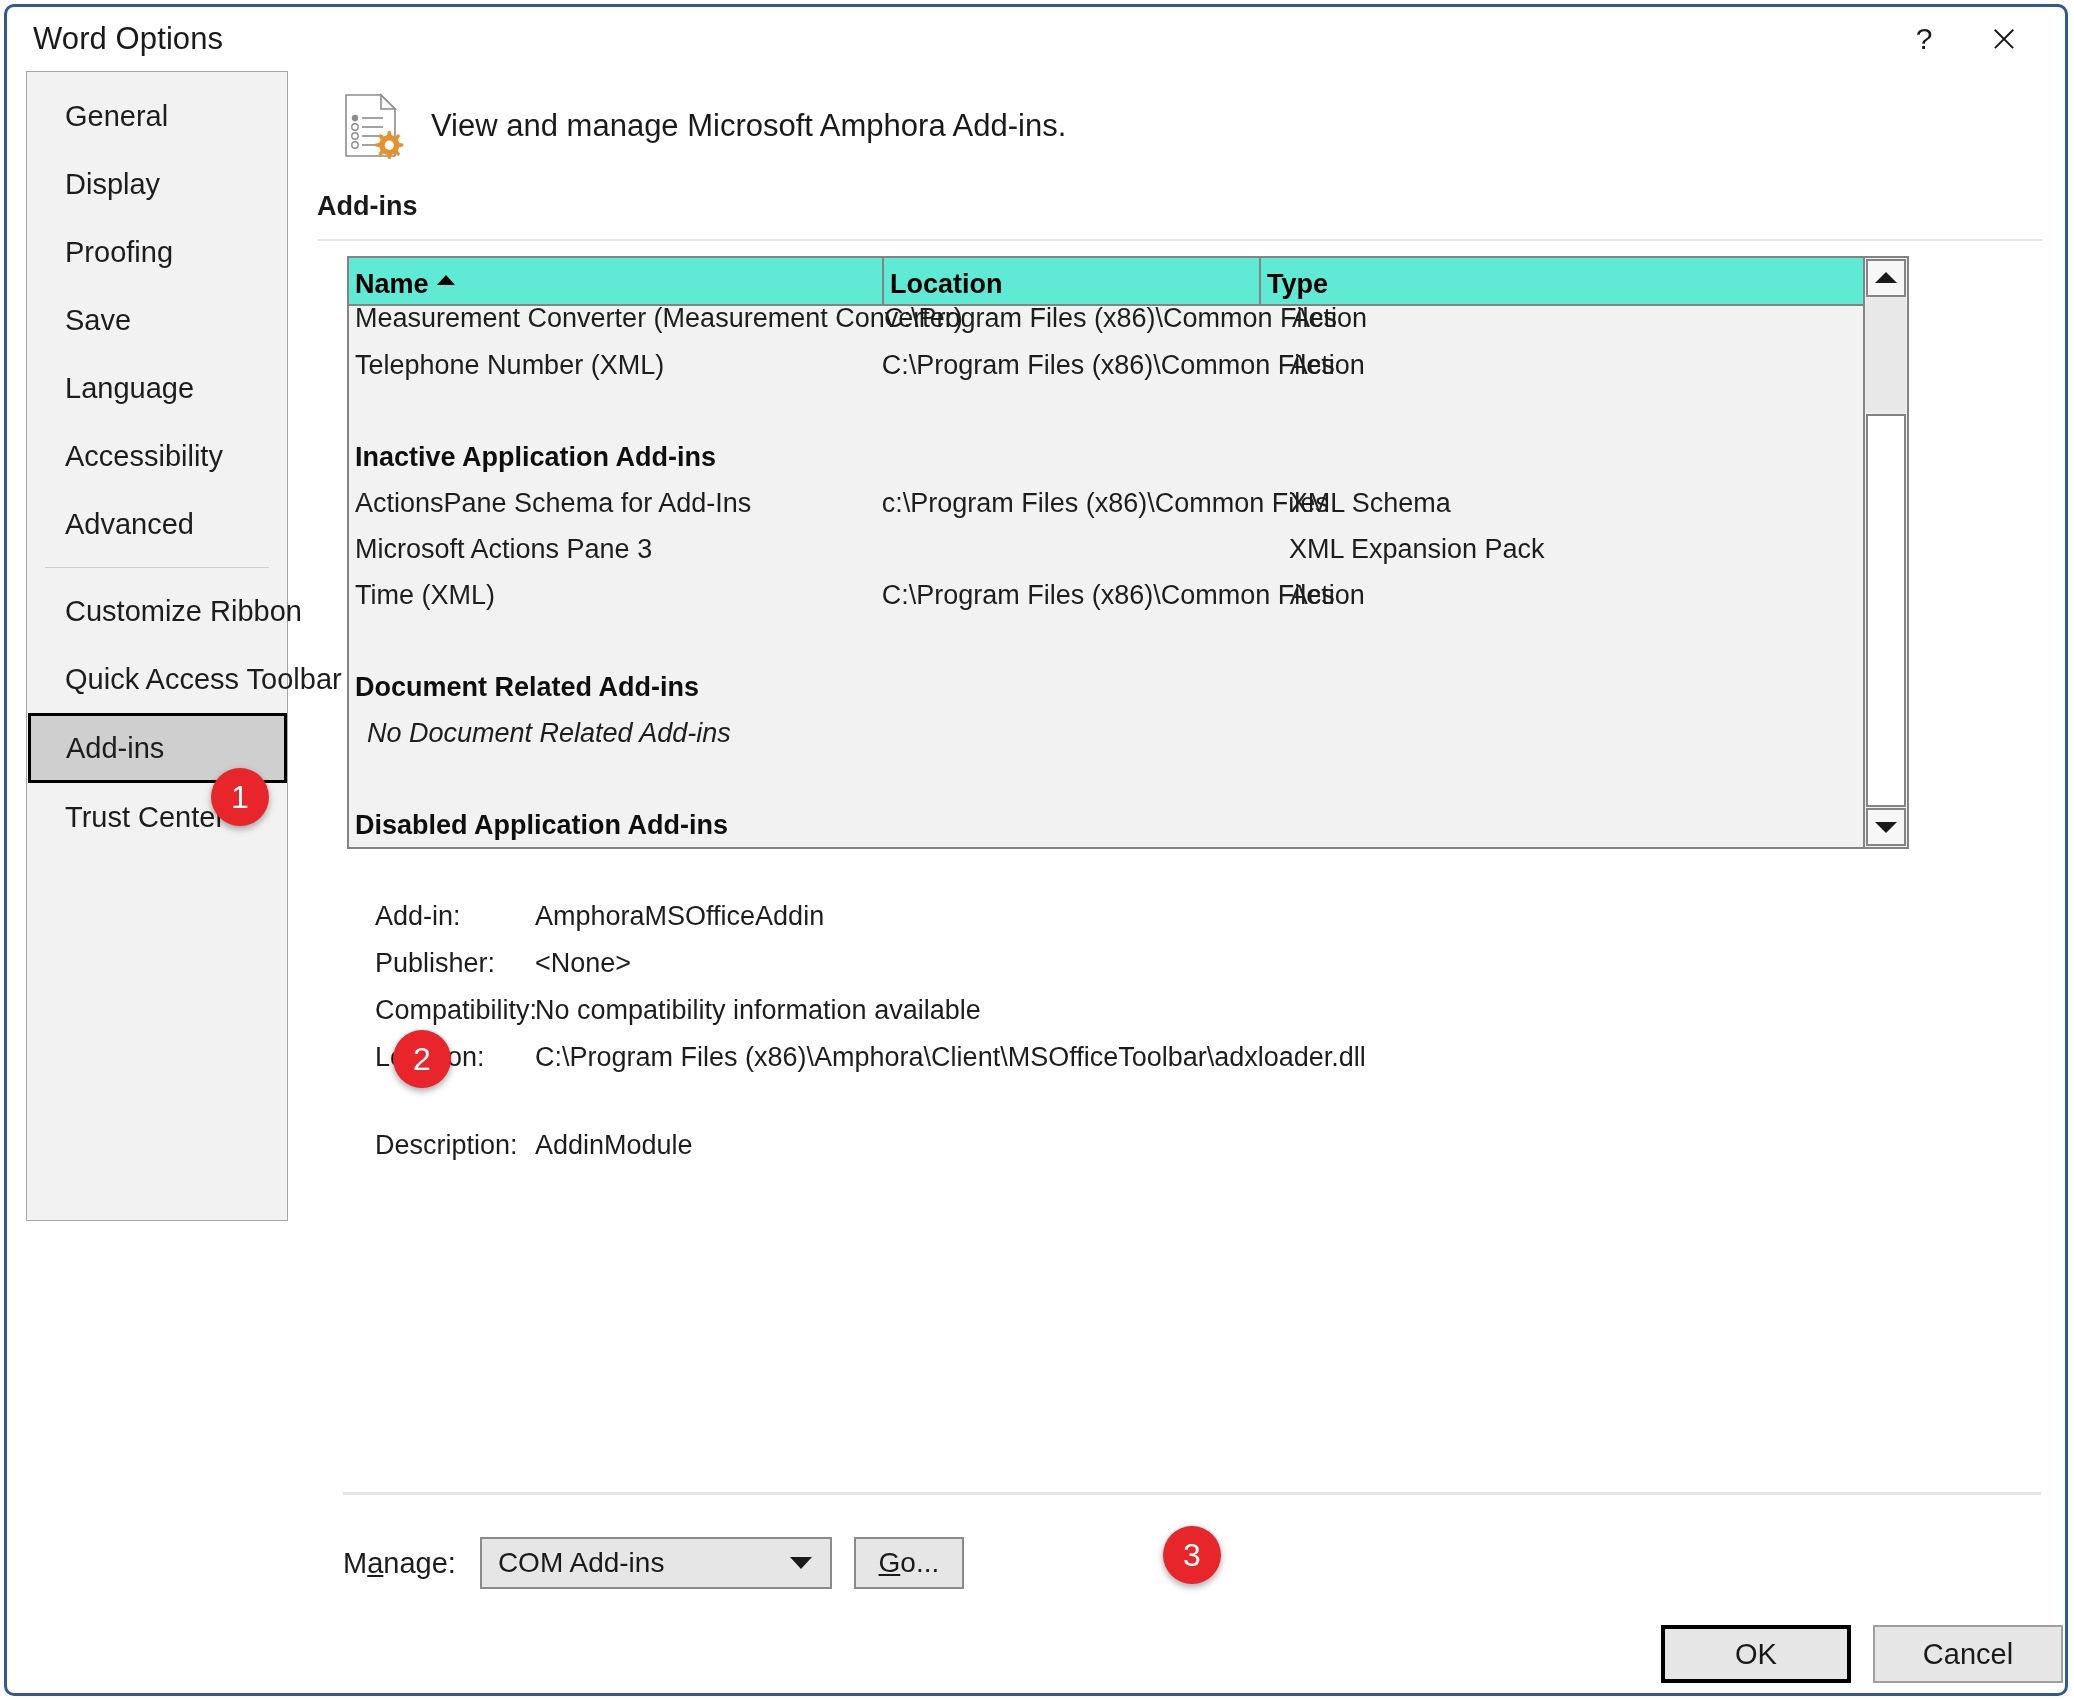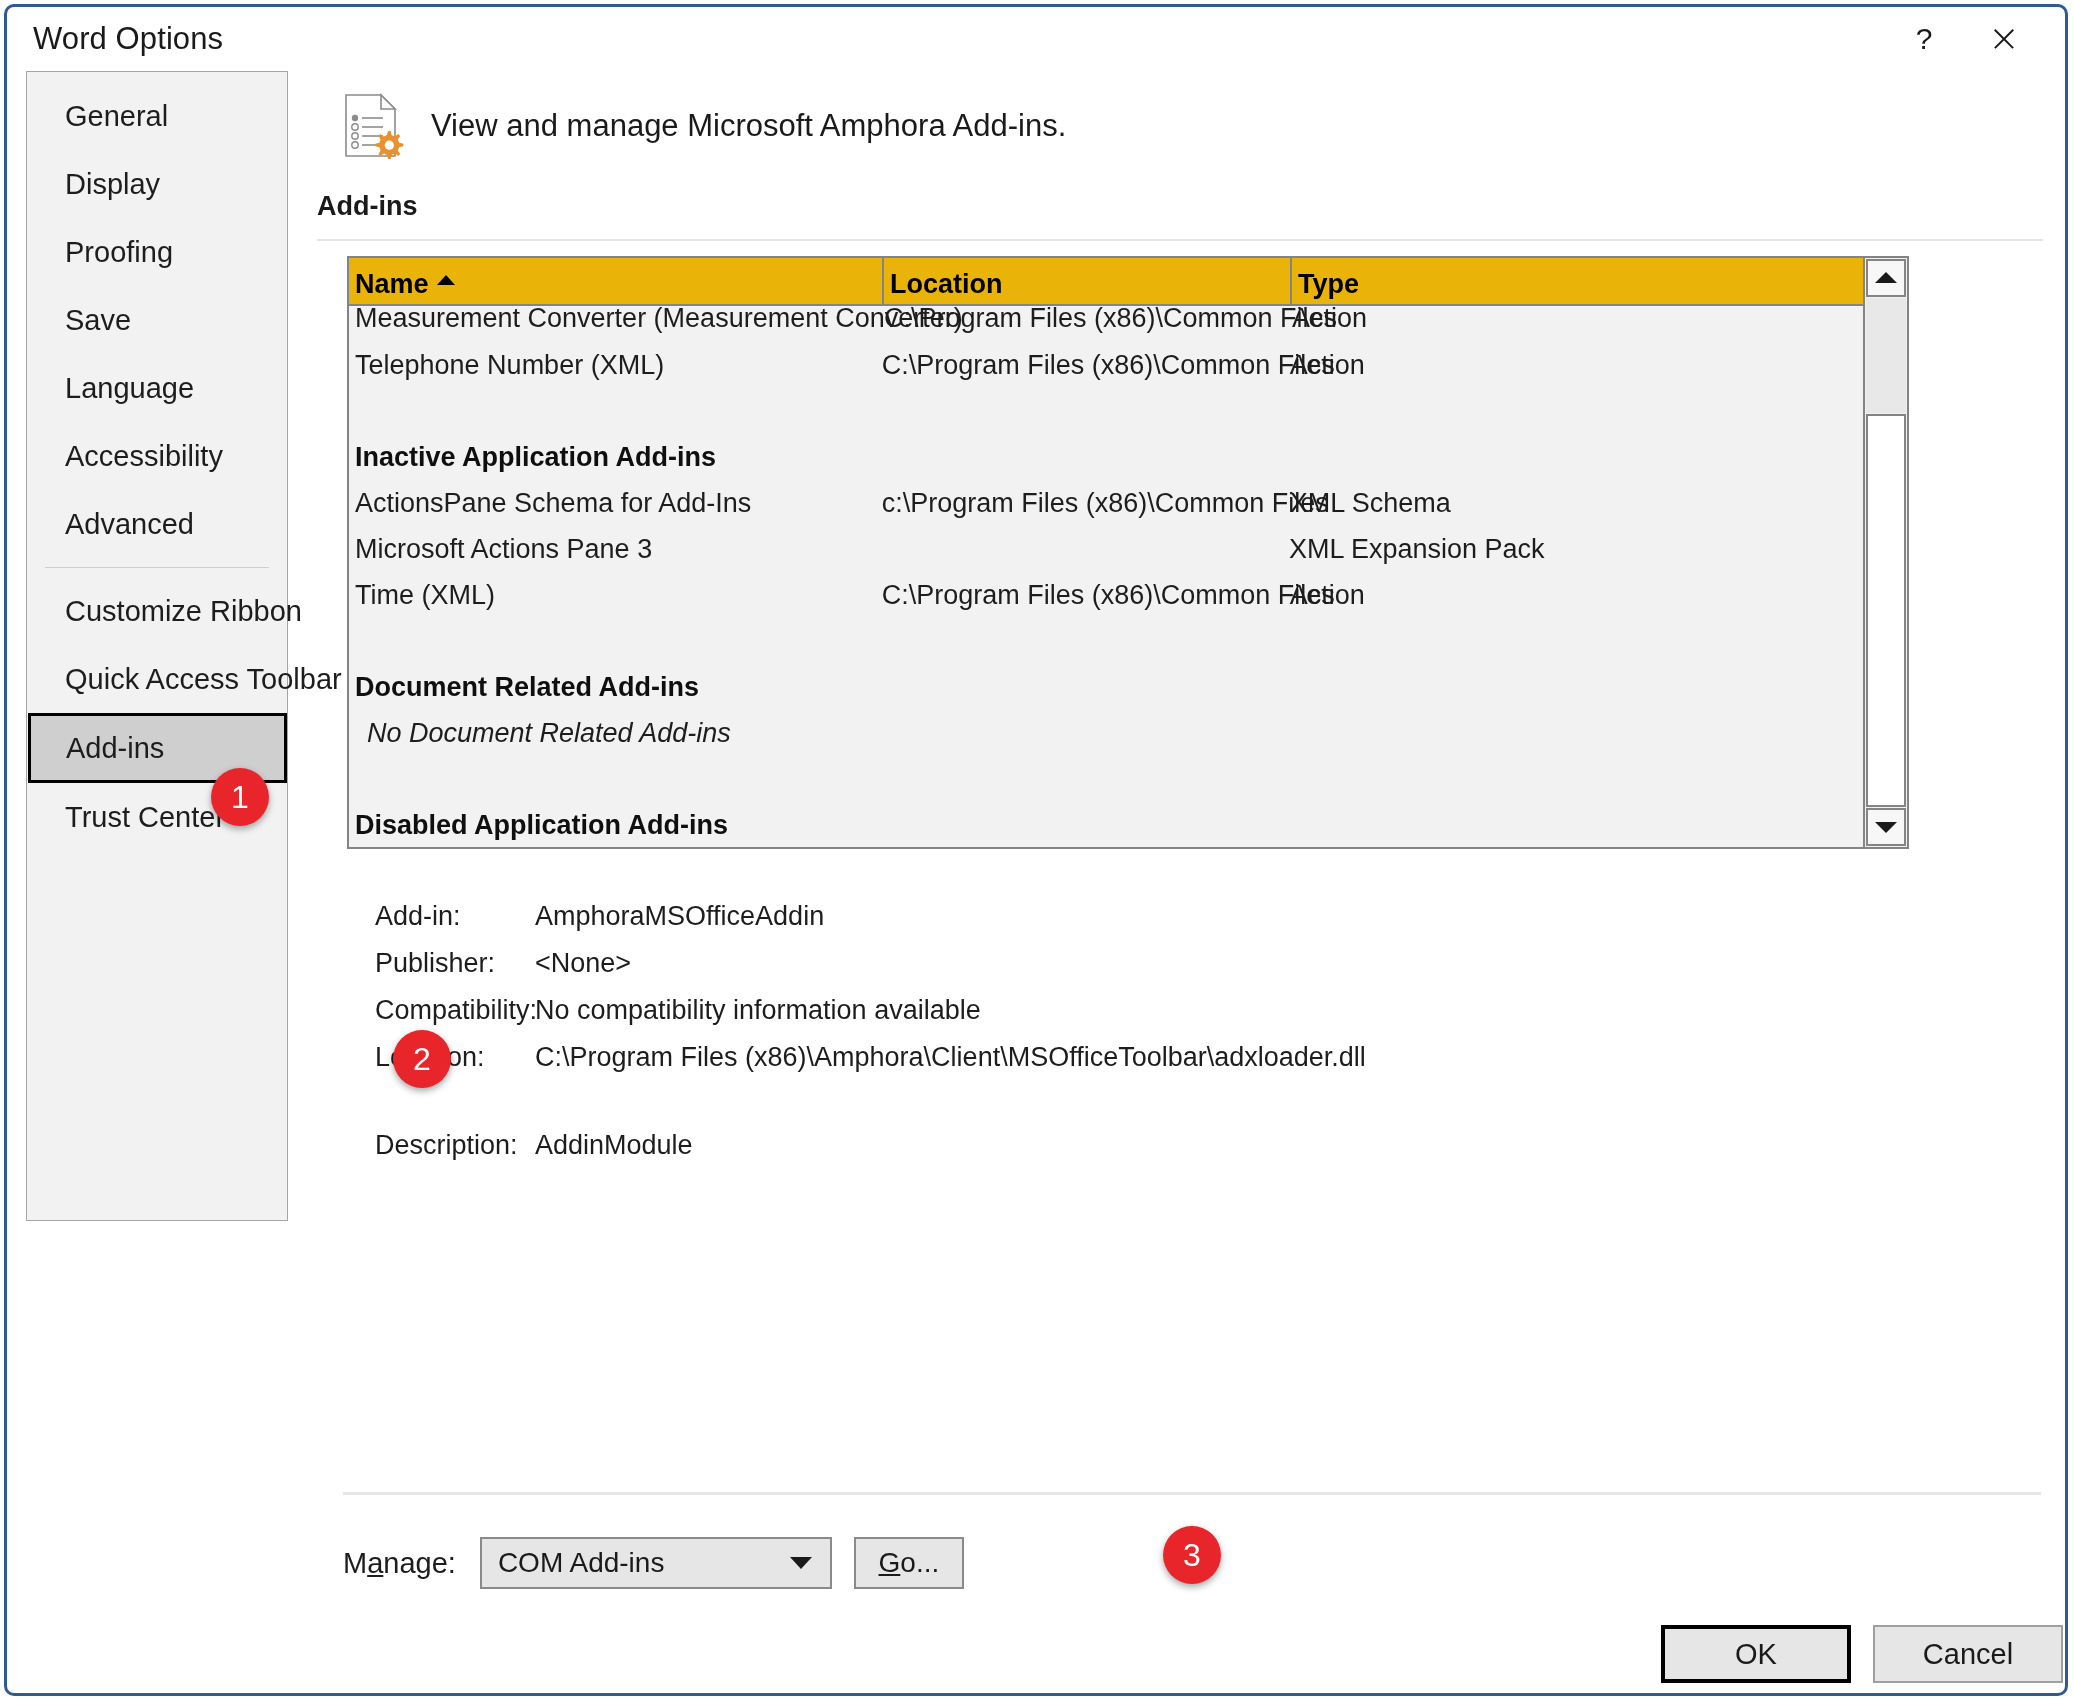--- a/index.html
+++ b/index.html
@@ -172,39 +172,39 @@
     border: 2px solid #848484;
     background: #f2f2f2;
     overflow: hidden;
   }
   .list-header {
     position: absolute;
     left: 0; top: 0;
     width: 100%;
     height: 48px;
     display: flex;
-    background: #eab308;
+    background: #5eead4;
     border-bottom: 2px solid #848484;
     box-sizing: border-box;
     z-index: 3;
   }
   .lh-cell {
     box-sizing: border-box;
     font-size: 27px;
     font-weight: bold;
     color: #000000;
     padding: 6px 0 0 6px;
     border-right: 2px solid #848484;
     display: flex;
     align-items: center;
     cursor: pointer;
     white-space: nowrap;
   }
   .lh-cell.c1 { width: 535px; }
-  .lh-cell.c2 { width: 408px; }
+  .lh-cell.c2 { width: 377px; }
   .lh-cell.c3 { width: 609px; border-right: none; }
   .sort-arrow {
     display: inline-block;
     margin-left: 8px;
     width: 0; height: 0;
     border-left: 9px solid transparent;
     border-right: 9px solid transparent;
     border-bottom: 10px solid #000;
     position: relative;
     top: -4px;

